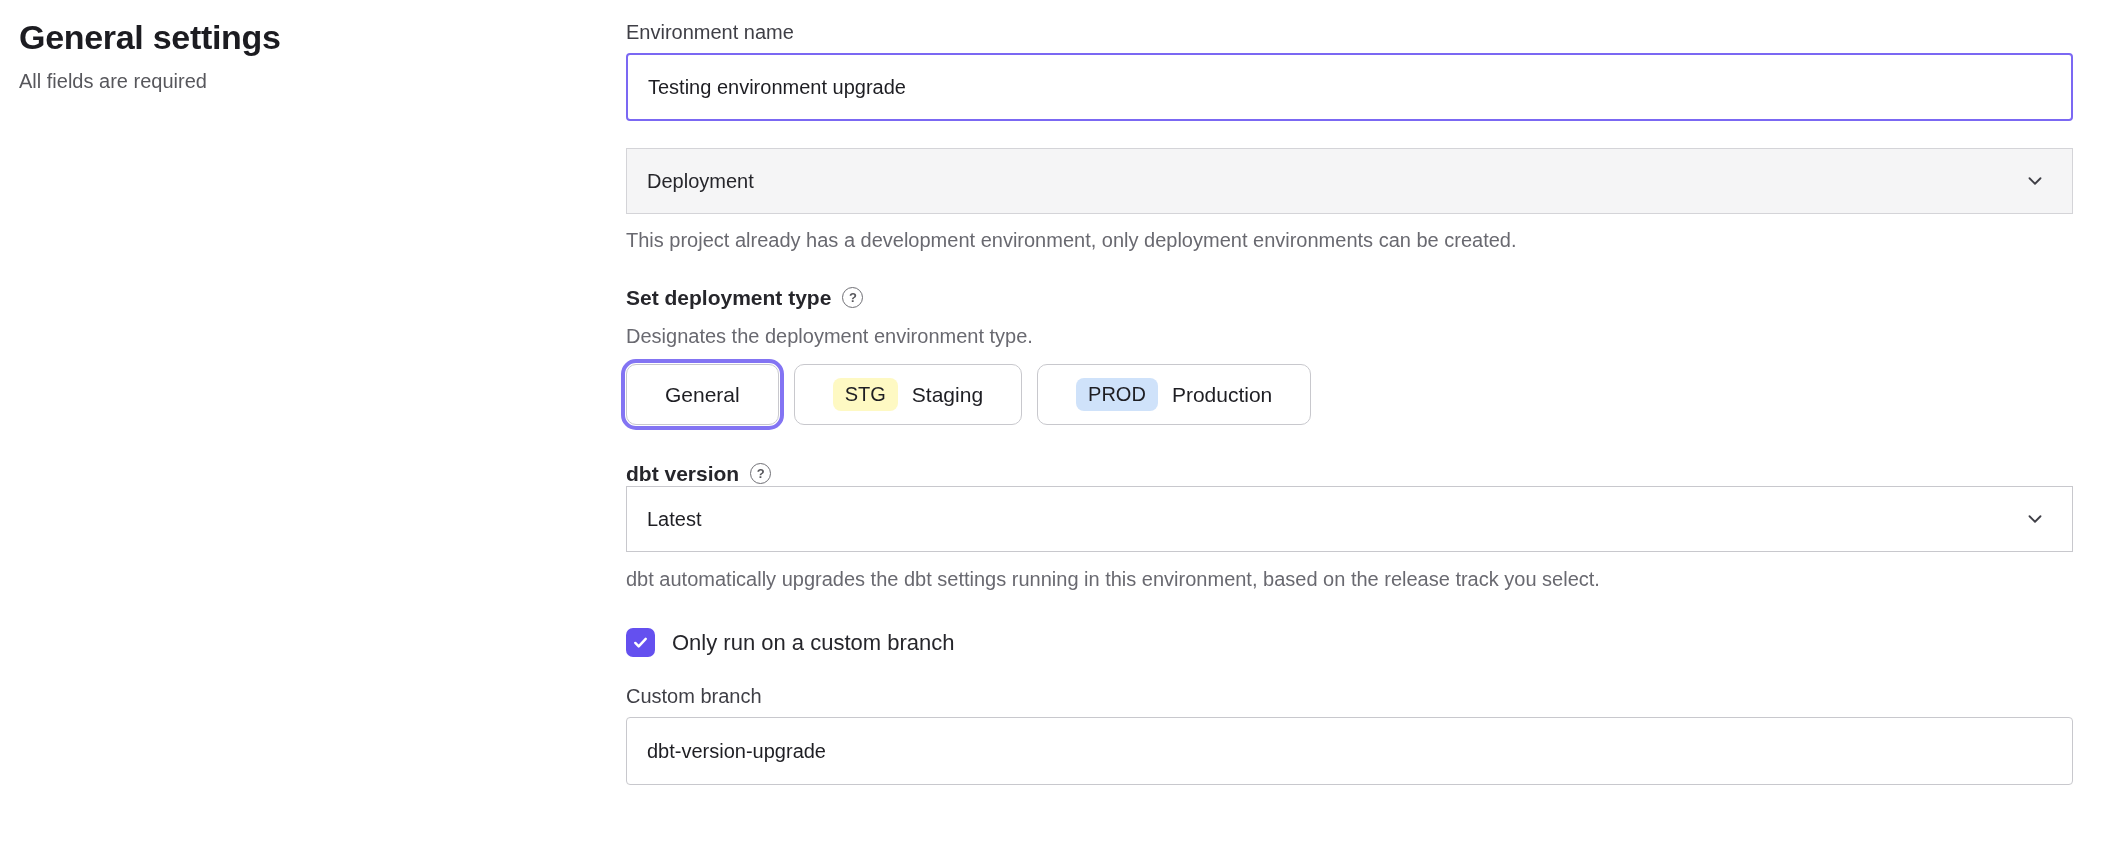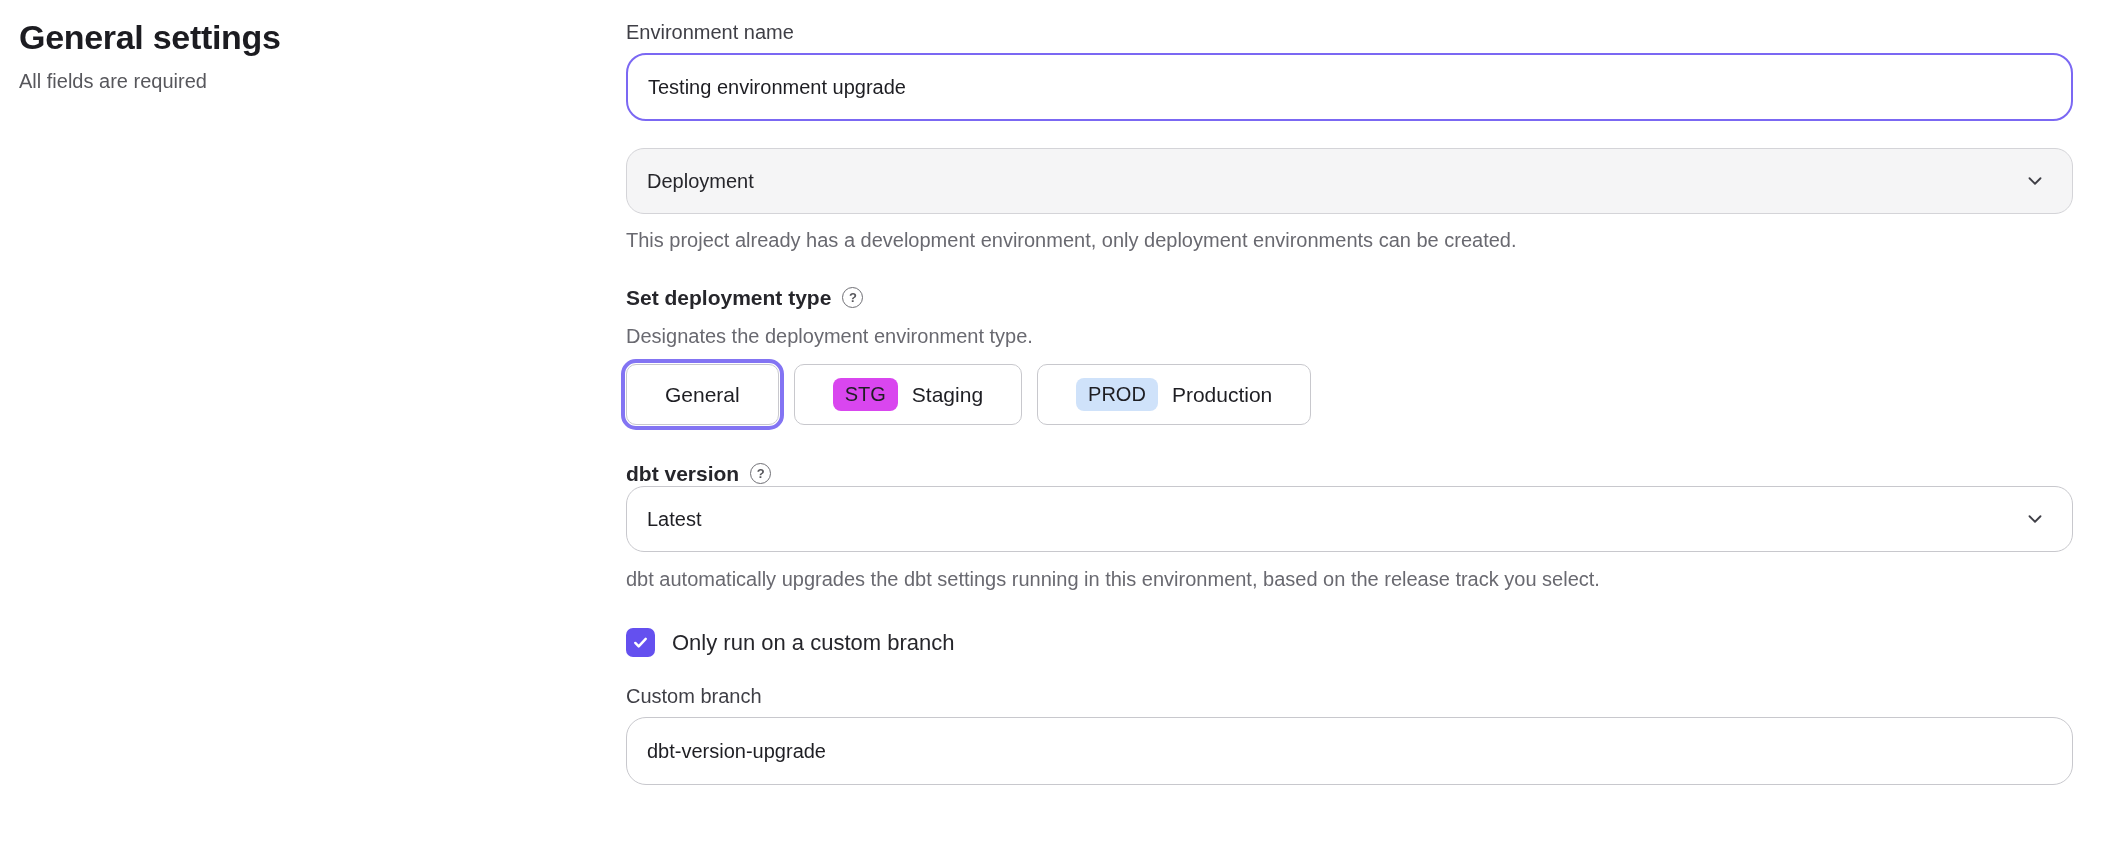--- a/index.html
+++ b/index.html
@@ -15,43 +15,43 @@
   .field-label { font-size:20px; color:#3f3f46; line-height:24px; }
   .field-label.disabled { color:#a9a9b0; }
   .bold-label-row { display:flex; align-items:center; gap:11px; }
   .bold-label { font-size:21px; font-weight:700; color:#26262b; line-height:25px; }
   .help-icon { width:21px; height:21px; border:1.5px solid #6f6f75; border-radius:50%;
     display:inline-flex; align-items:center; justify-content:center;
     font-size:13px; font-weight:700; color:#57575c; cursor:pointer; }
   .helper-text { font-size:20px; color:#696970; line-height:24px; }
 
   .text-input { width:100%; height:68px; margin-top:9px; border:2px solid #7b68f3;
-    border-radius:20px; padding:0 20px; font-size:20px; color:#1e1e23;
+    border-radius:4px; padding:0 20px; font-size:20px; color:#1e1e23;
     font-family:inherit; background:#fff; outline:none; }
   .text-input.plain { border:1px solid #c8c8cd; }
 
-  .select-box { height:66px; margin-top:9px; border-radius:18px;
+  .select-box { height:66px; margin-top:9px; border-radius:0;
     display:flex; align-items:center; justify-content:space-between;
     padding:0 26px 0 20px; font-size:20px; }
   .select-box.gray { background:#f5f5f6; border:1px solid #d4d4d8; color:#26262b; cursor:default; }
   .select-box.white { background:#ffffff; border:1px solid #c8c8cd; color:#1e1e23; cursor:pointer; }
   .chevron { display:flex; align-items:center; }
 
   .group-envtype { margin-top:27px; }
   .group-envtype .helper-text { margin-top:14px; }
 
   .group-deptype { margin-top:33px; }
   .group-deptype .helper-text { margin-top:14px; }
   .type-buttons { margin-top:16px; display:flex; gap:15px; }
   .type-btn { height:61px; padding:0 38px; background:#fff; border:1px solid #c8c8cd;
     border-radius:10px; font-size:21px; color:#1e1e23; font-family:inherit;
     display:inline-flex; align-items:center; gap:14px; cursor:pointer; }
   .type-btn.selected { outline:4px solid #8374f3; outline-offset:1px; }
   .type-badge { padding:5px 12px; border-radius:8px; font-size:20px; color:#1e1e23; }
-  .badge-stg { background:#d946ef; }
+  .badge-stg { background:#fef9c3; }
   .badge-prod { background:#cfe2fa; }
 
   .group-version { margin-top:36px; }
   .group-version .select-box { margin-top:0; }
   .group-version .helper-text { margin-top:15px; }
 
   .checkbox-row { margin-top:37px; display:flex; align-items:center; gap:17px; cursor:pointer; }
   .checkbox { width:29px; height:29px; background:#6450ef; border-radius:7px;
     display:flex; align-items:center; justify-content:center; flex:0 0 auto; }
   .checkbox-label { font-size:22px; color:#26262b; line-height:29px; }

